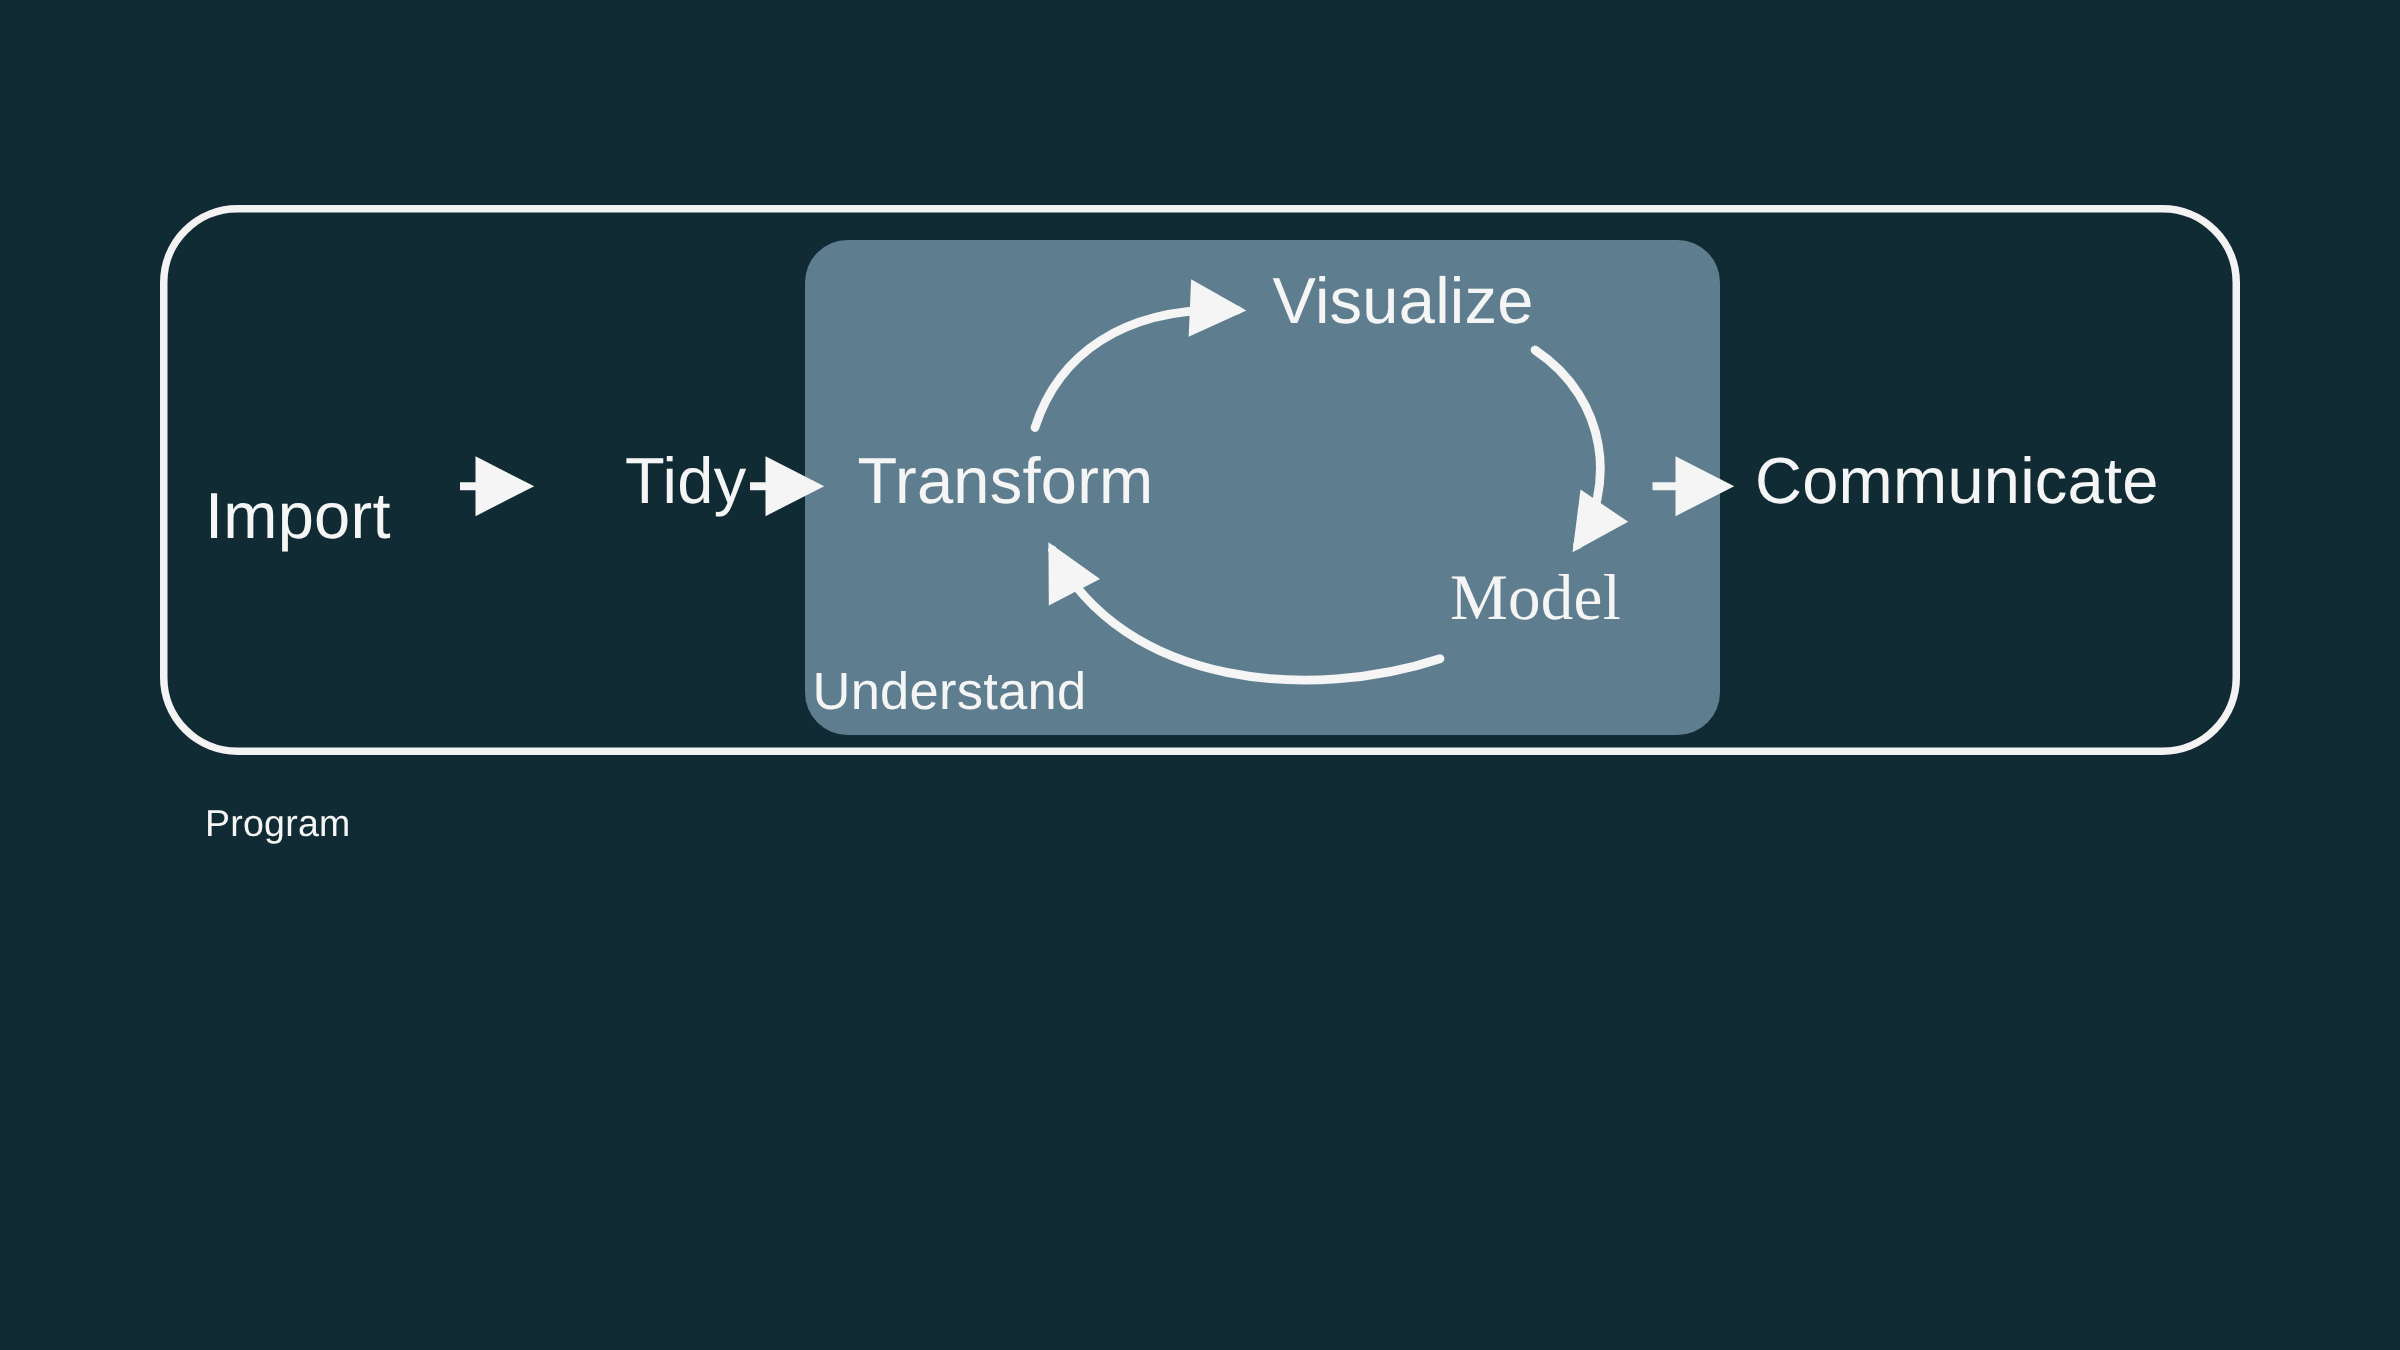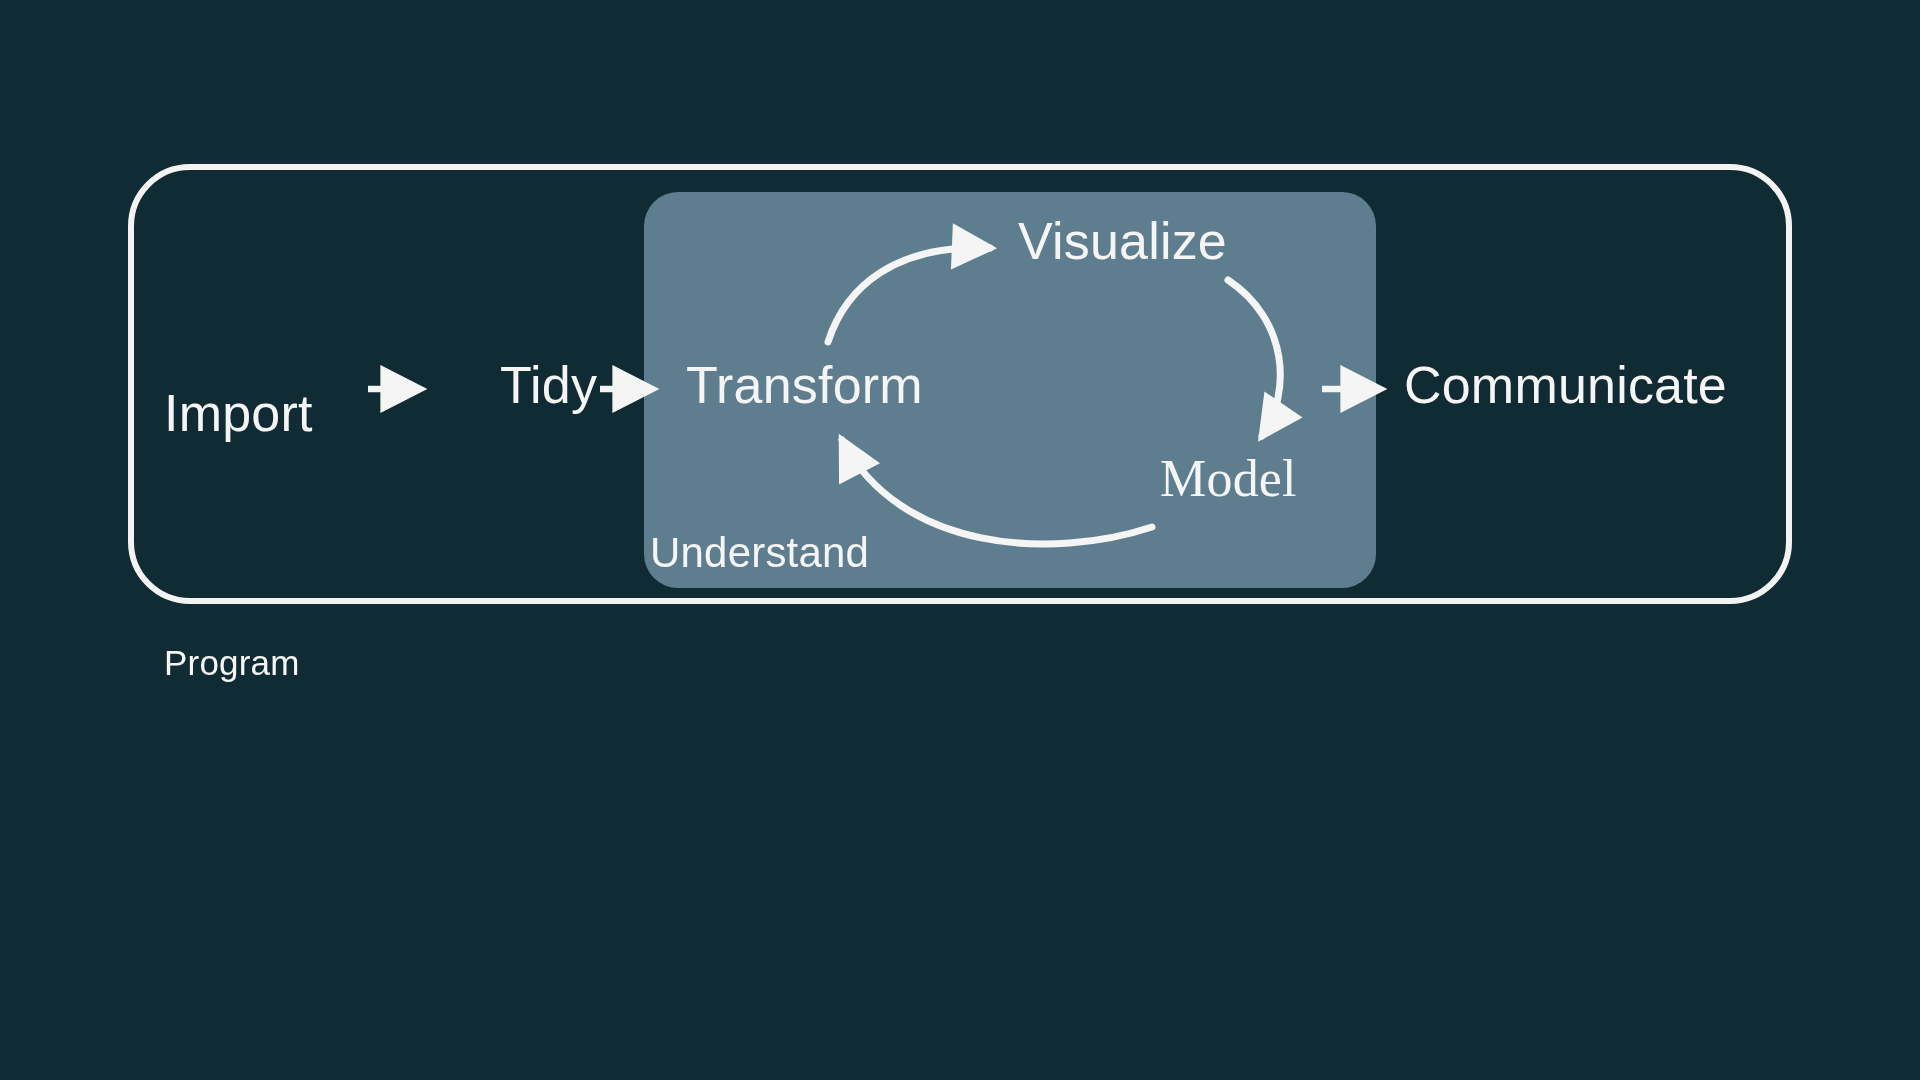--- a/index.html
+++ b/index.html
@@ -56,21 +56,21 @@
     letter-spacing: 0.2px;
   }
 
   .t-import      { left: 164px;  top: 359px;  font-size: 52px; margin-top: 28px; }
   .t-tidy        { left: 457px;  top: 359px;  font-size: 52px; margin-left: 43px; }
   .t-transform   { left: 686px;  top: 359px;  font-size: 52px; }
   .t-visualize   { left: 1018px; top: 215px;  font-size: 52px; }
   .t-model       { left: 1160px; top: 453px;  font-size: 52px; font-family: Liberation Serif, serif; }
   .t-communicate { left: 1404px; top: 359px;  font-size: 52px; }
   .t-understand  { left: 650px;  top: 532px;  font-size: 42px; }
-  .t-program     { left: 164px;  top: 645px;  font-size: 35px; }
+  .t-program     { left: 164px;  top: 645px;  font-size: 30px; }
 
   
   .arrows {
     position: absolute;
     left: 0;
     top: 0;
     width: 1920px;
     height: 1080px;
     pointer-events: none;
   }

